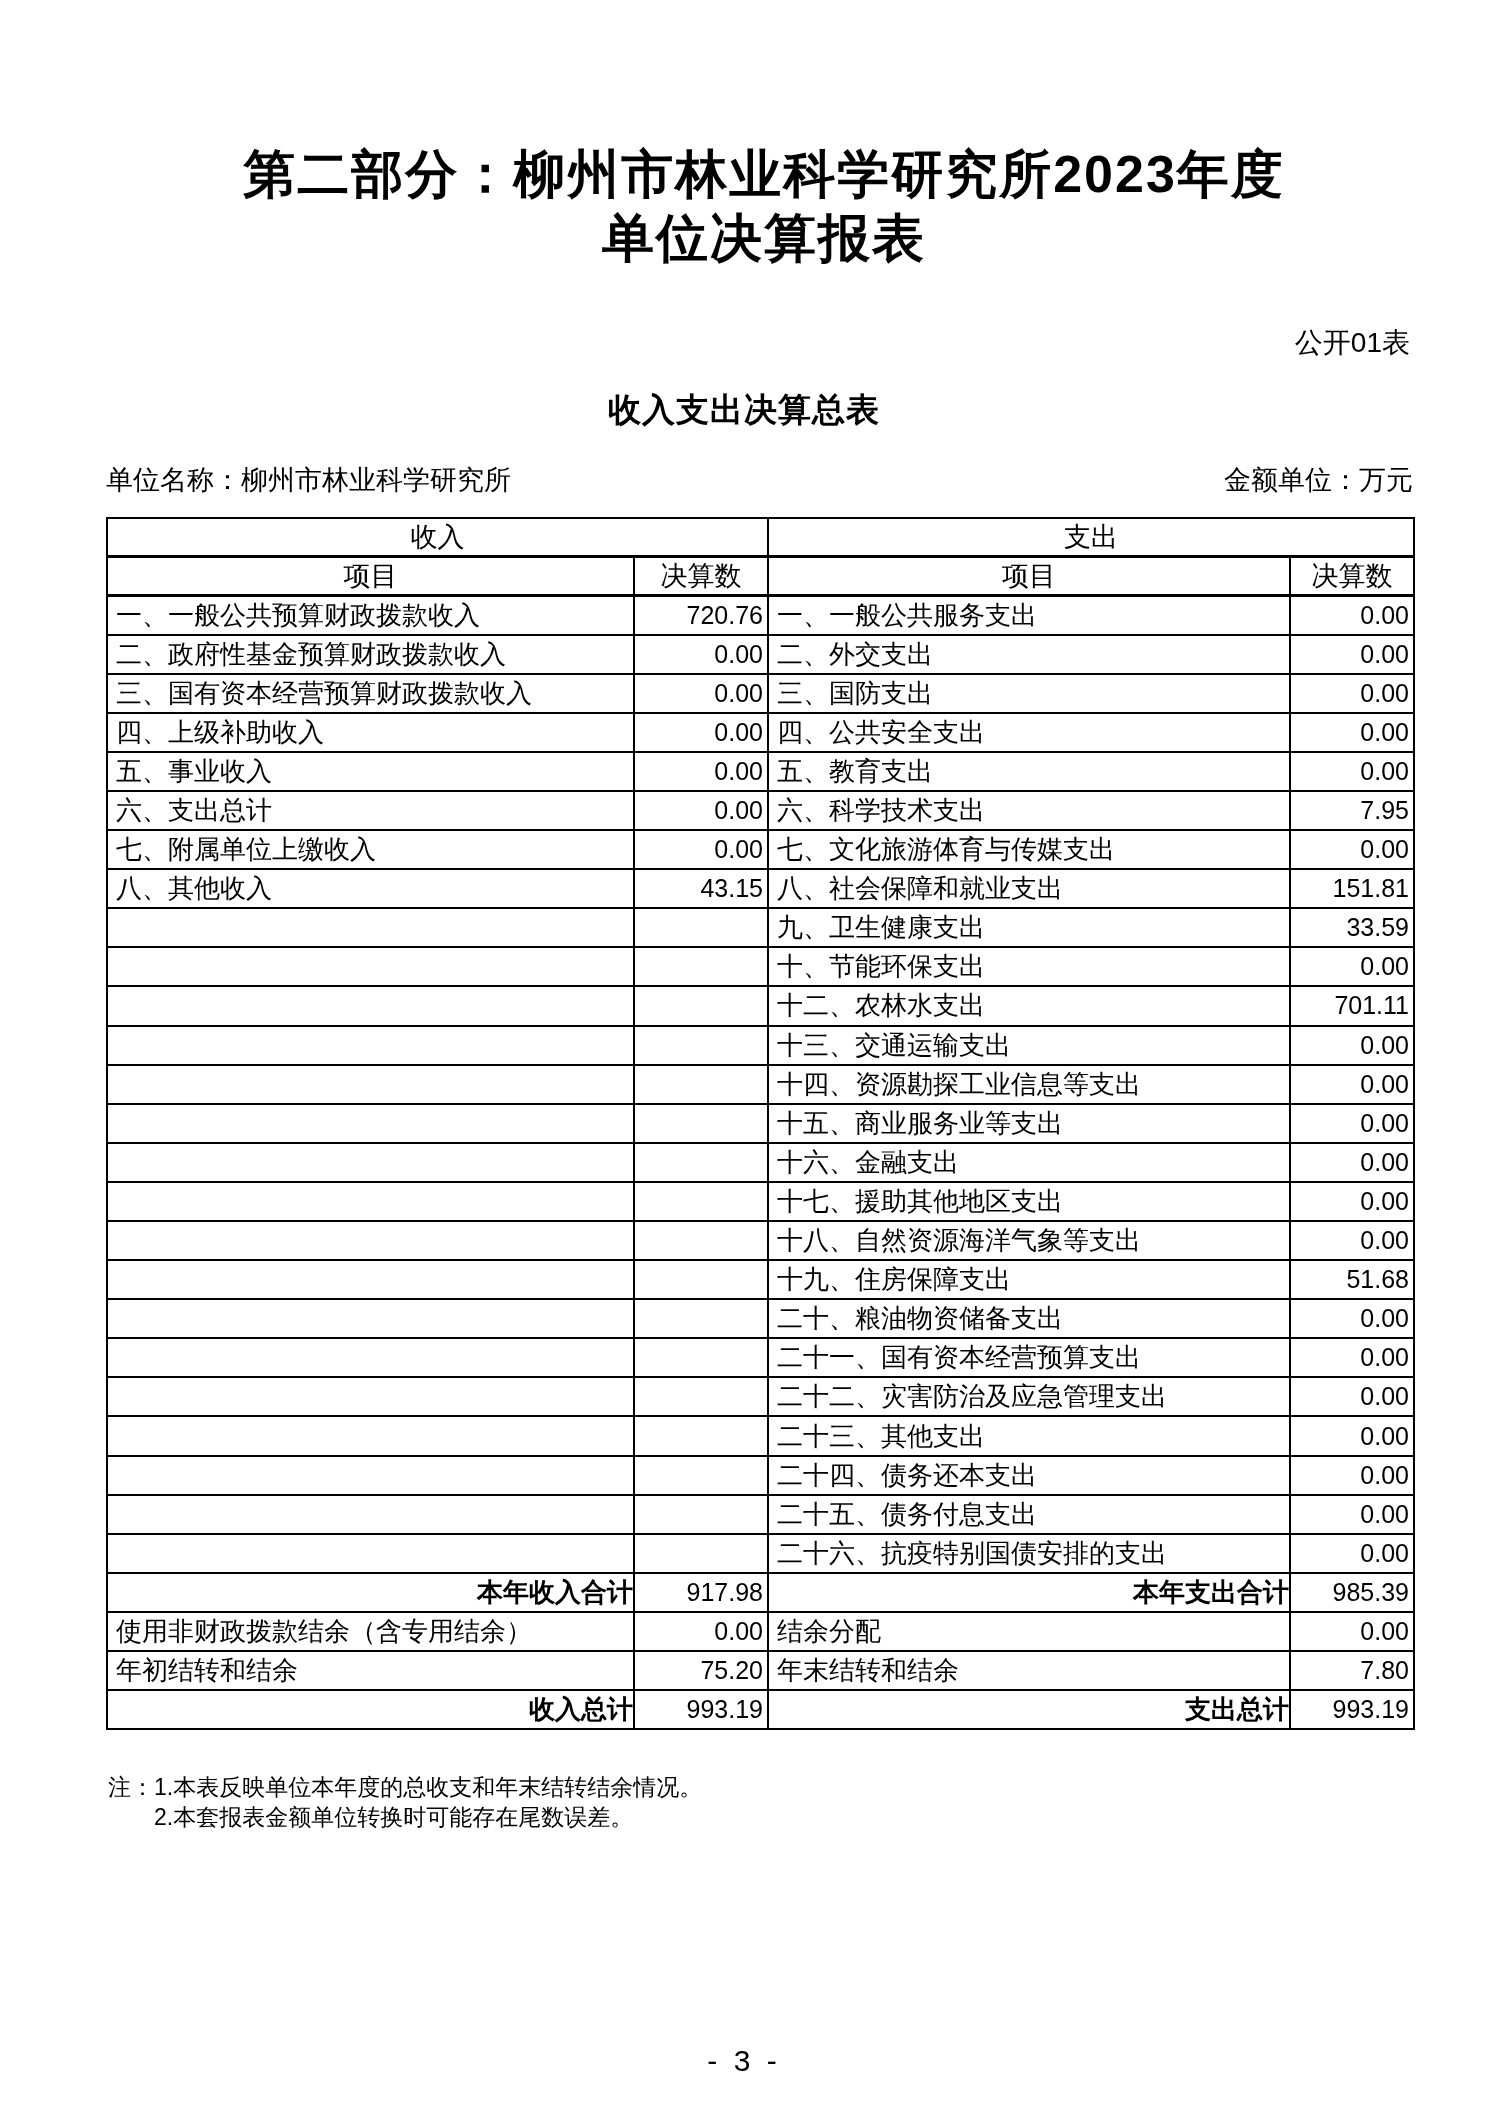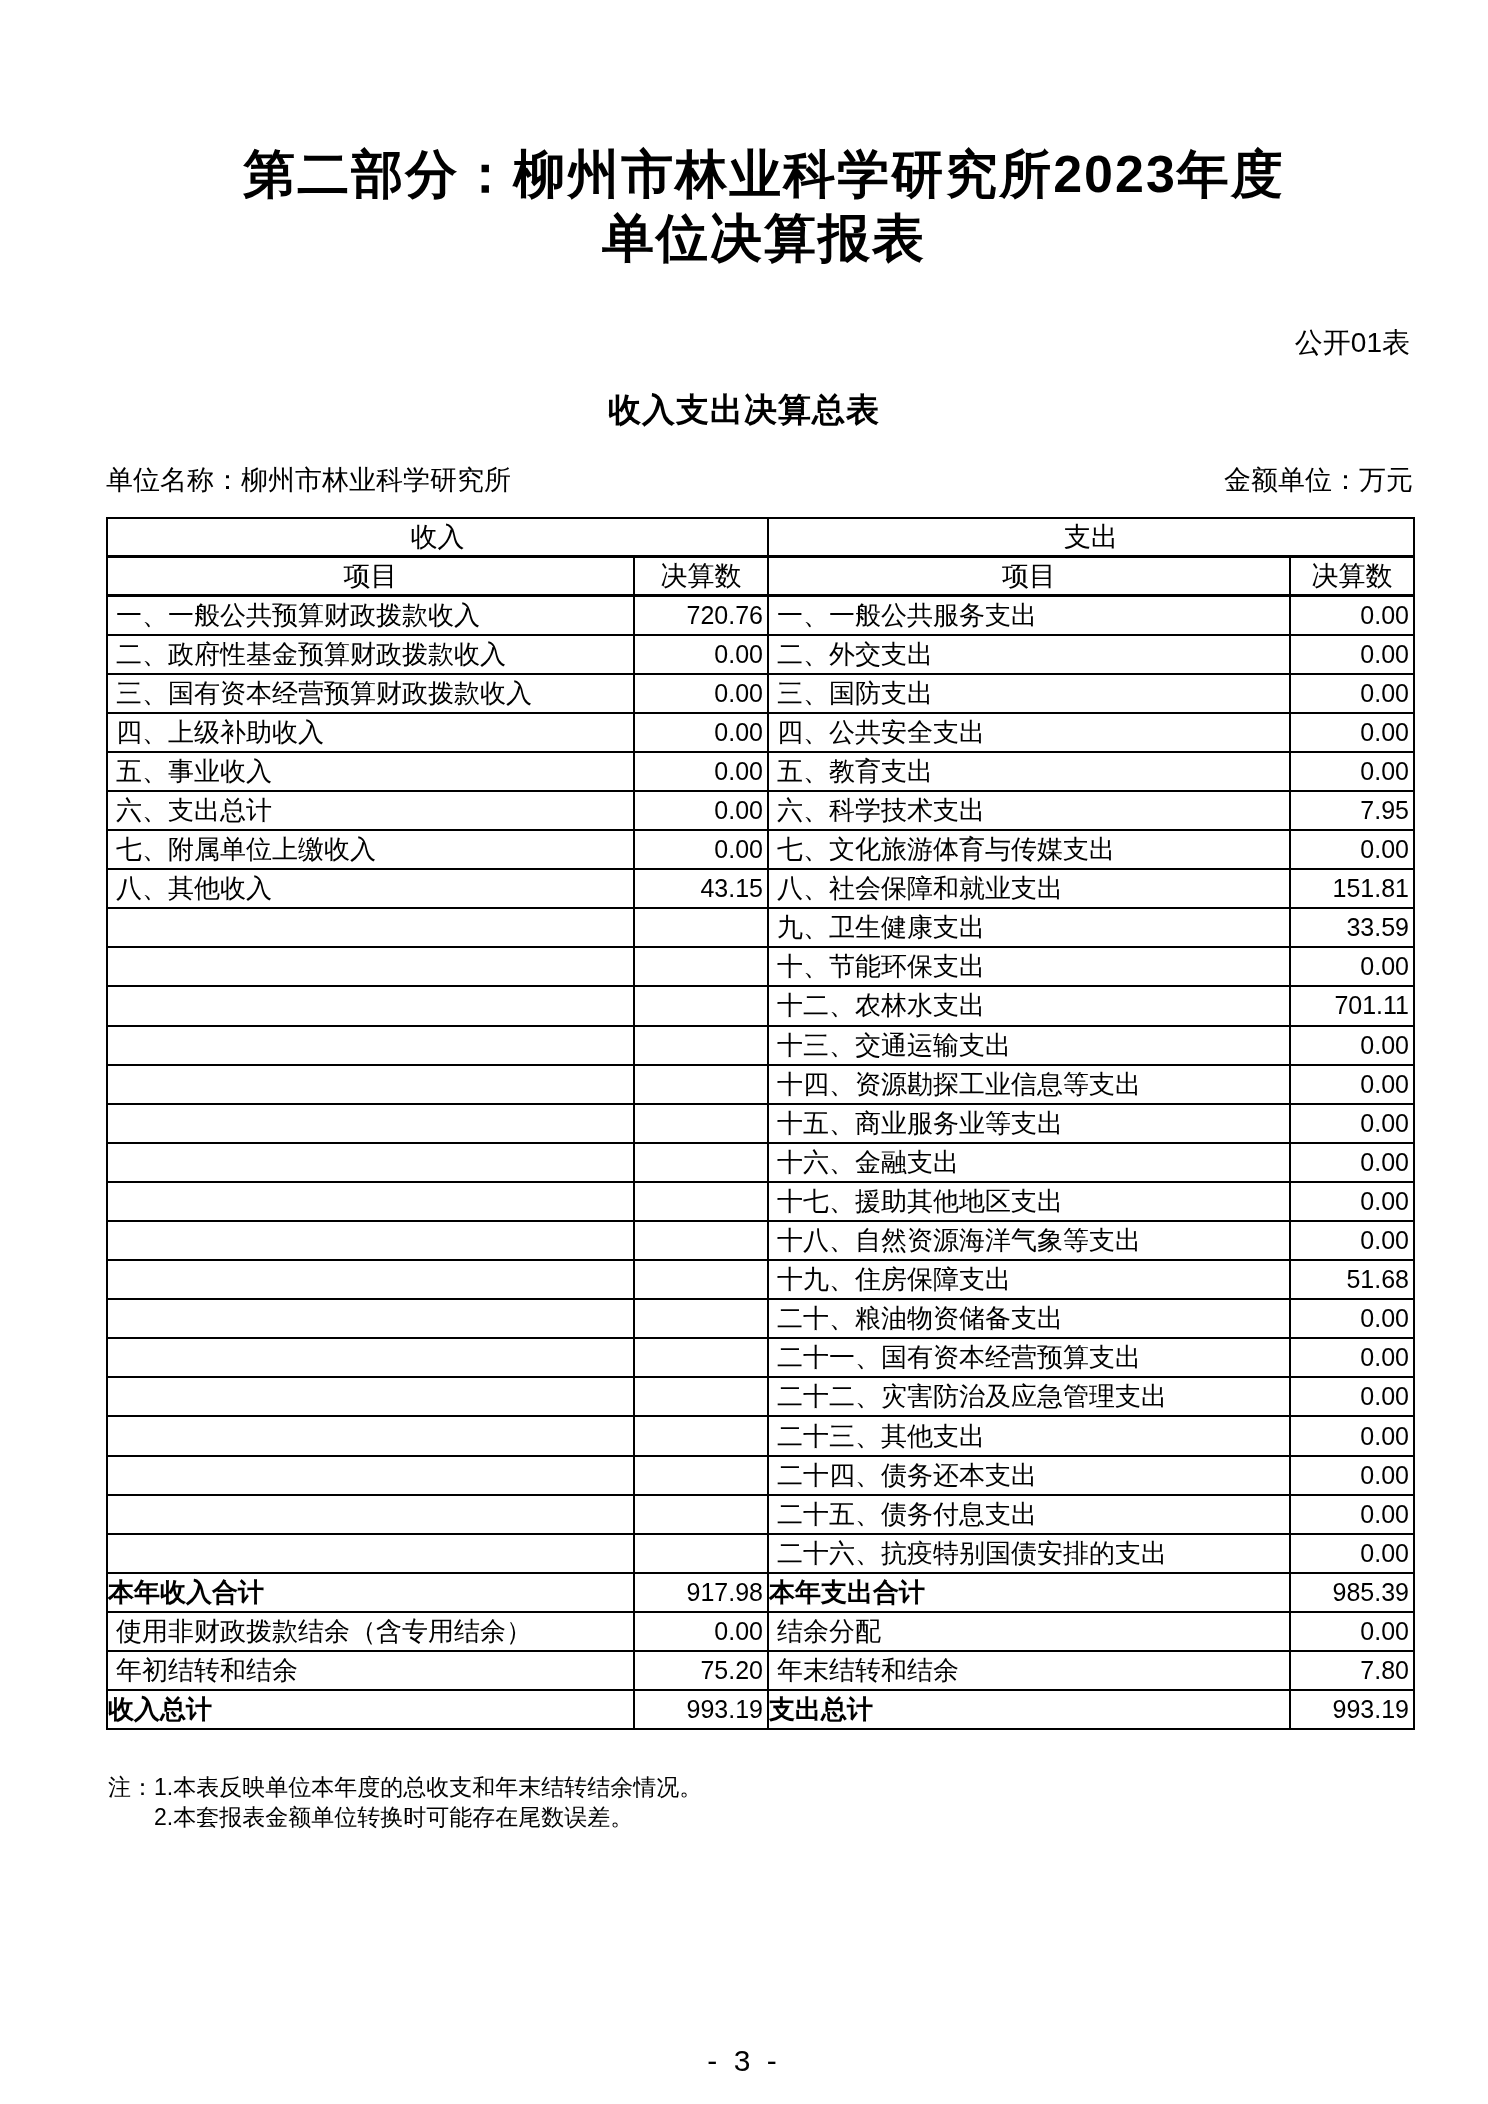--- a/index.html
+++ b/index.html
@@ -69,21 +69,21 @@
     text-align: left;
     padding-left: 8px;
     font-size: 26px;
   }
   .summary-table td.val {
     text-align: right;
     padding-right: 4px;
     font-size: 25px;
   }
   .summary-table td.item.total {
-    text-align: left;
+    text-align: right;
     padding-left: 0;
     font-weight: bold;
   }
   .notes {
     position: absolute;
     top: 1772px; left: 108px;
     font-size: 23px;
     line-height: 30px;
   }
   .notes .indent { padding-left: 46px; }

